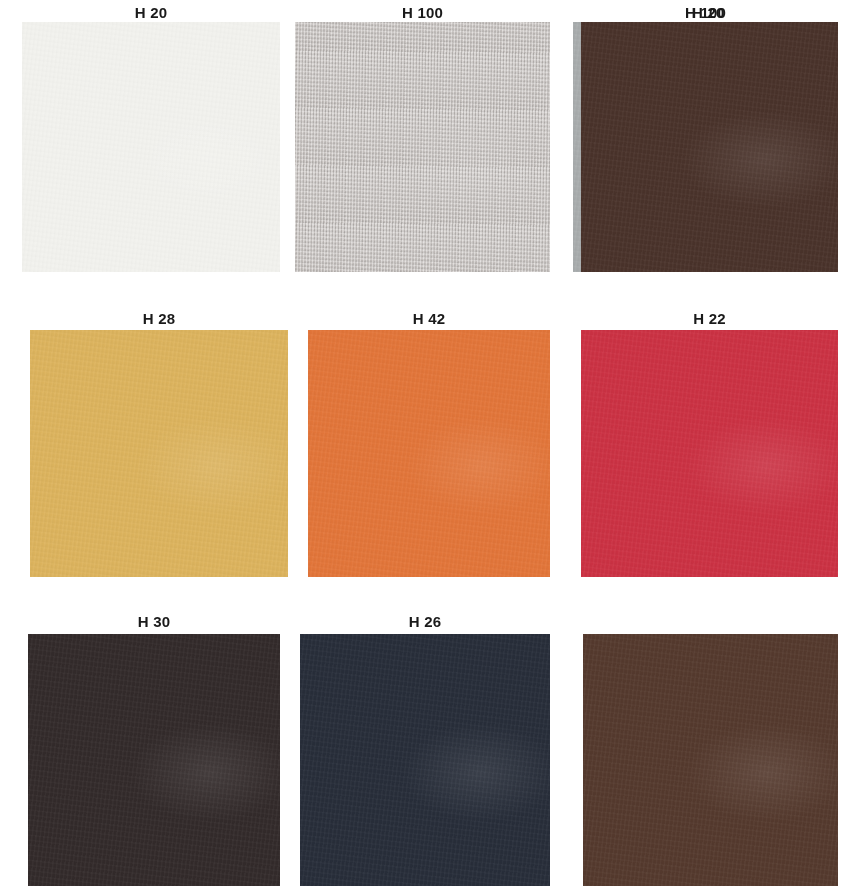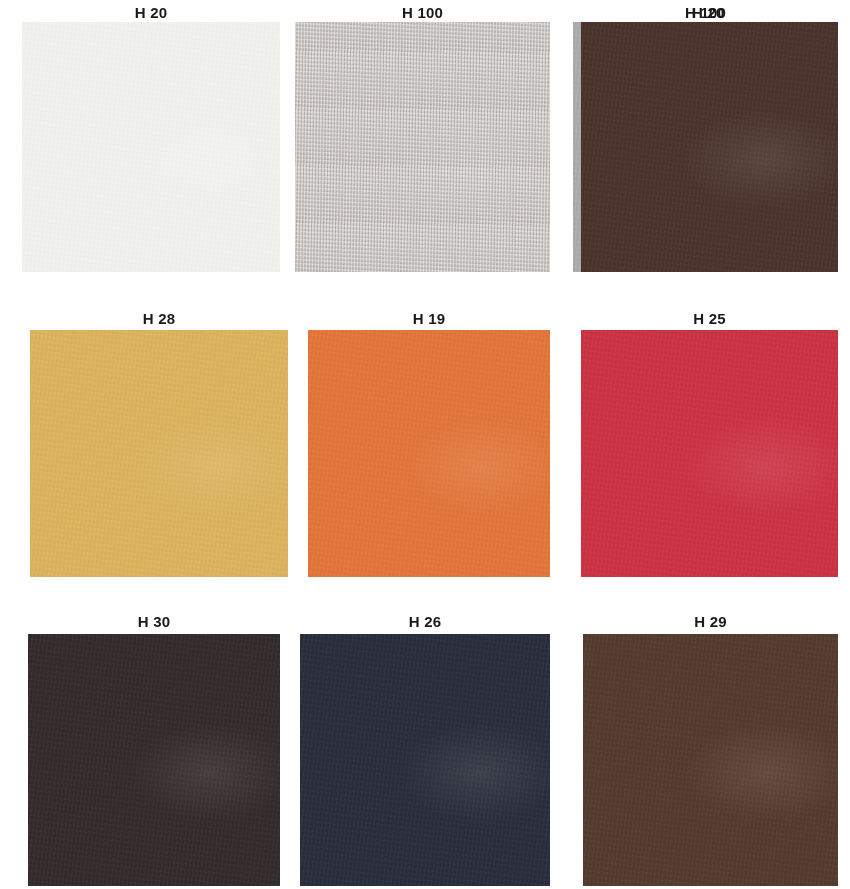--- a/index.html
+++ b/index.html
@@ -157,43 +157,42 @@
         <div class="grain"></div>
         <div class="sheen"></div>
       </div>
       <div class="swatch-label" style="left: 22px; top: 310px; width: 258px;"><span>H 28</span></div>
     </div>
     <div class="swatch-cell" style="left: 0px; top: 0px; width: 850px; height: 889px;">
       <div class="swatch-chip" style="left: 308px; top: 330px; width: 242px; height: 247px; background: rgb(227, 118, 58);">
         <div class="grain"></div>
         <div class="sheen"></div>
       </div>
-      <div class="swatch-label" style="left: 308px; top: 310px; width: 242px;"><span>H 19</span></div>
+      <div class="swatch-label" style="left: 308px; top: 310px; width: 242px;"><span>H 42</span></div>
     </div>
     <div class="swatch-cell" style="left: 0px; top: 0px; width: 850px; height: 889px;">
       <div class="swatch-chip" style="left: 581px; top: 330px; width: 257px; height: 247px; background: rgb(204, 50, 68);">
         <div class="grain"></div>
         <div class="sheen"></div>
       </div>
-      <div class="swatch-label" style="left: 581px; top: 310px; width: 257px;"><span>H 25</span></div>
+      <div class="swatch-label" style="left: 581px; top: 310px; width: 257px;"><span>H 22</span></div>
     </div>
     <div class="swatch-cell" style="left: 0px; top: 0px; width: 836px; height: 889px;">
       <div class="swatch-chip" style="left: 28px; top: 634px; width: 252px; height: 252px; background: rgb(51, 43, 43);">
         <div class="grain"></div>
         <div class="sheen"></div>
       </div>
       <div class="swatch-label" style="left: 28px; top: 613px; width: 252px;"><span>H 30</span></div>
     </div>
     <div class="swatch-cell" style="left: 0px; top: 0px; width: 850px; height: 889px;">
       <div class="swatch-chip" style="left: 300px; top: 634px; width: 250px; height: 252px; background: rgb(40, 46, 58);">
         <div class="grain"></div>
         <div class="sheen"></div>
       </div>
       <div class="swatch-label" style="left: 300px; top: 613px; width: 250px;"><span>H 26</span></div>
     </div>
     <div class="swatch-cell" style="left: 0px; top: 0px; width: 850px; height: 889px;">
       <div class="swatch-chip" style="left: 583px; top: 634px; width: 255px; height: 252px; background: rgb(85, 58, 46);">
         <div class="grain"></div>
         <div class="sheen"></div>
       </div>
-      <div class="swatch-label" style="left: 583px; top: 613px; width: 255px;"><span>H 29</span></div>
     </div>
   </div>
 
 </body></html>

